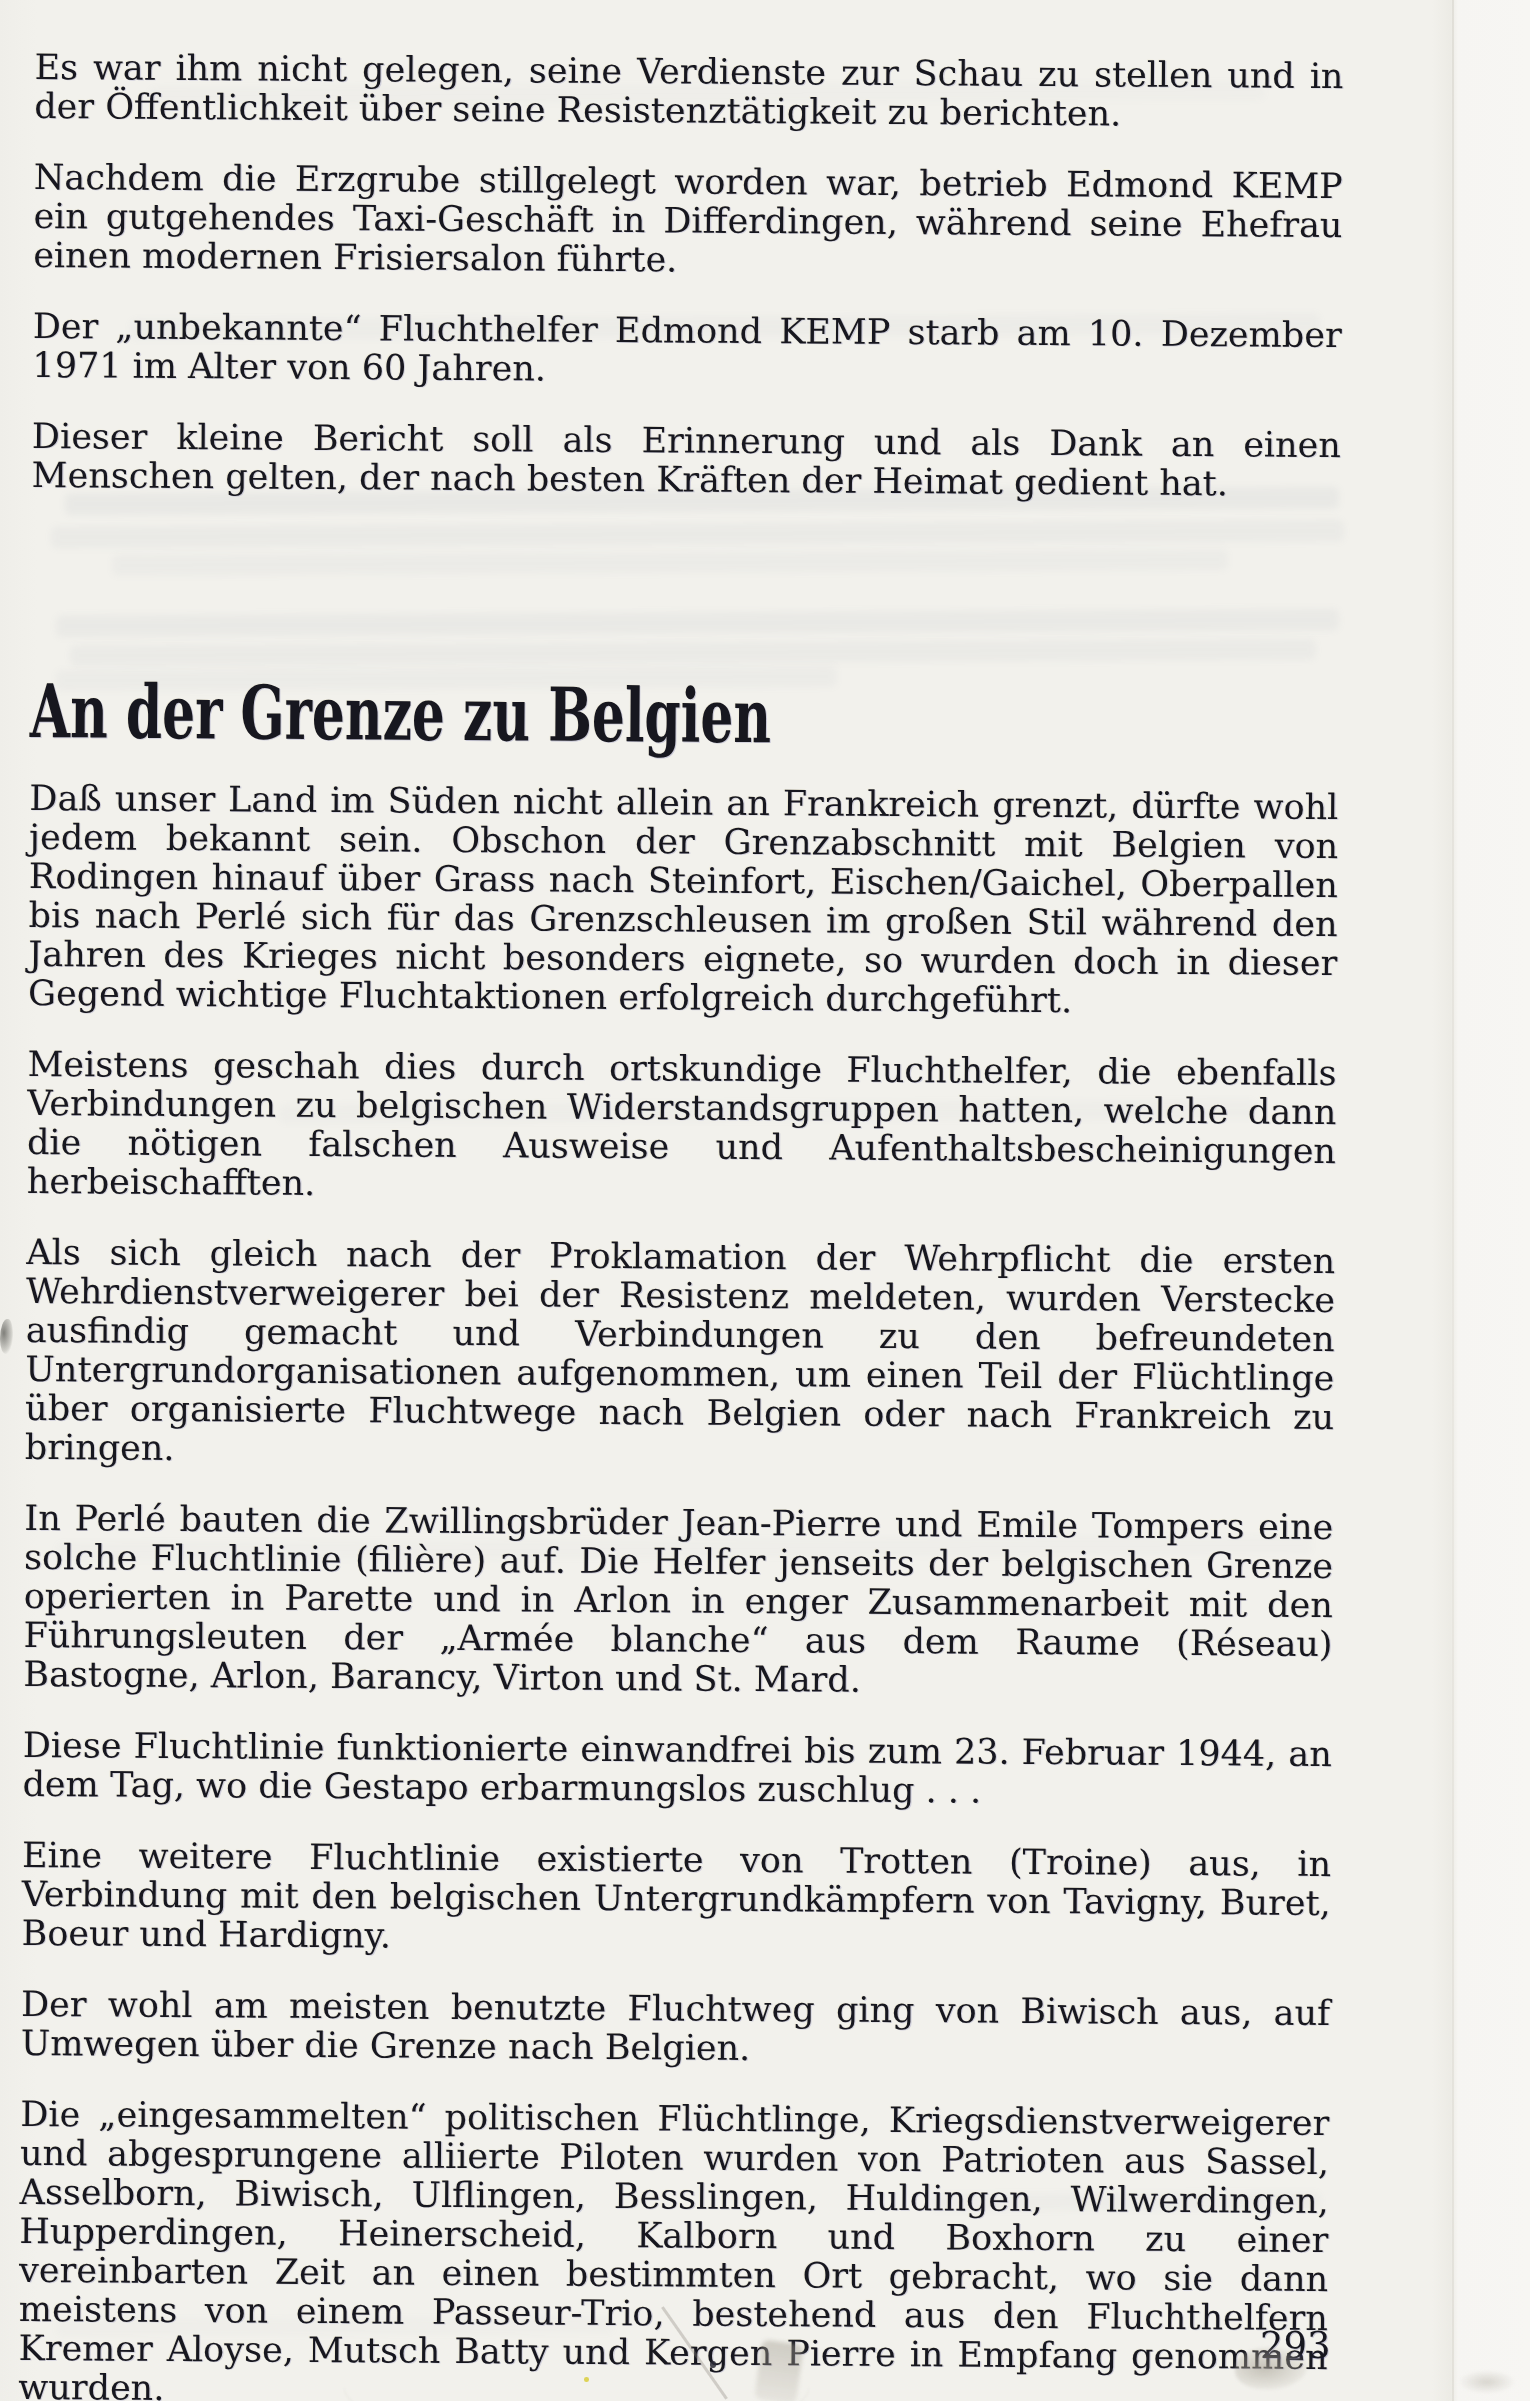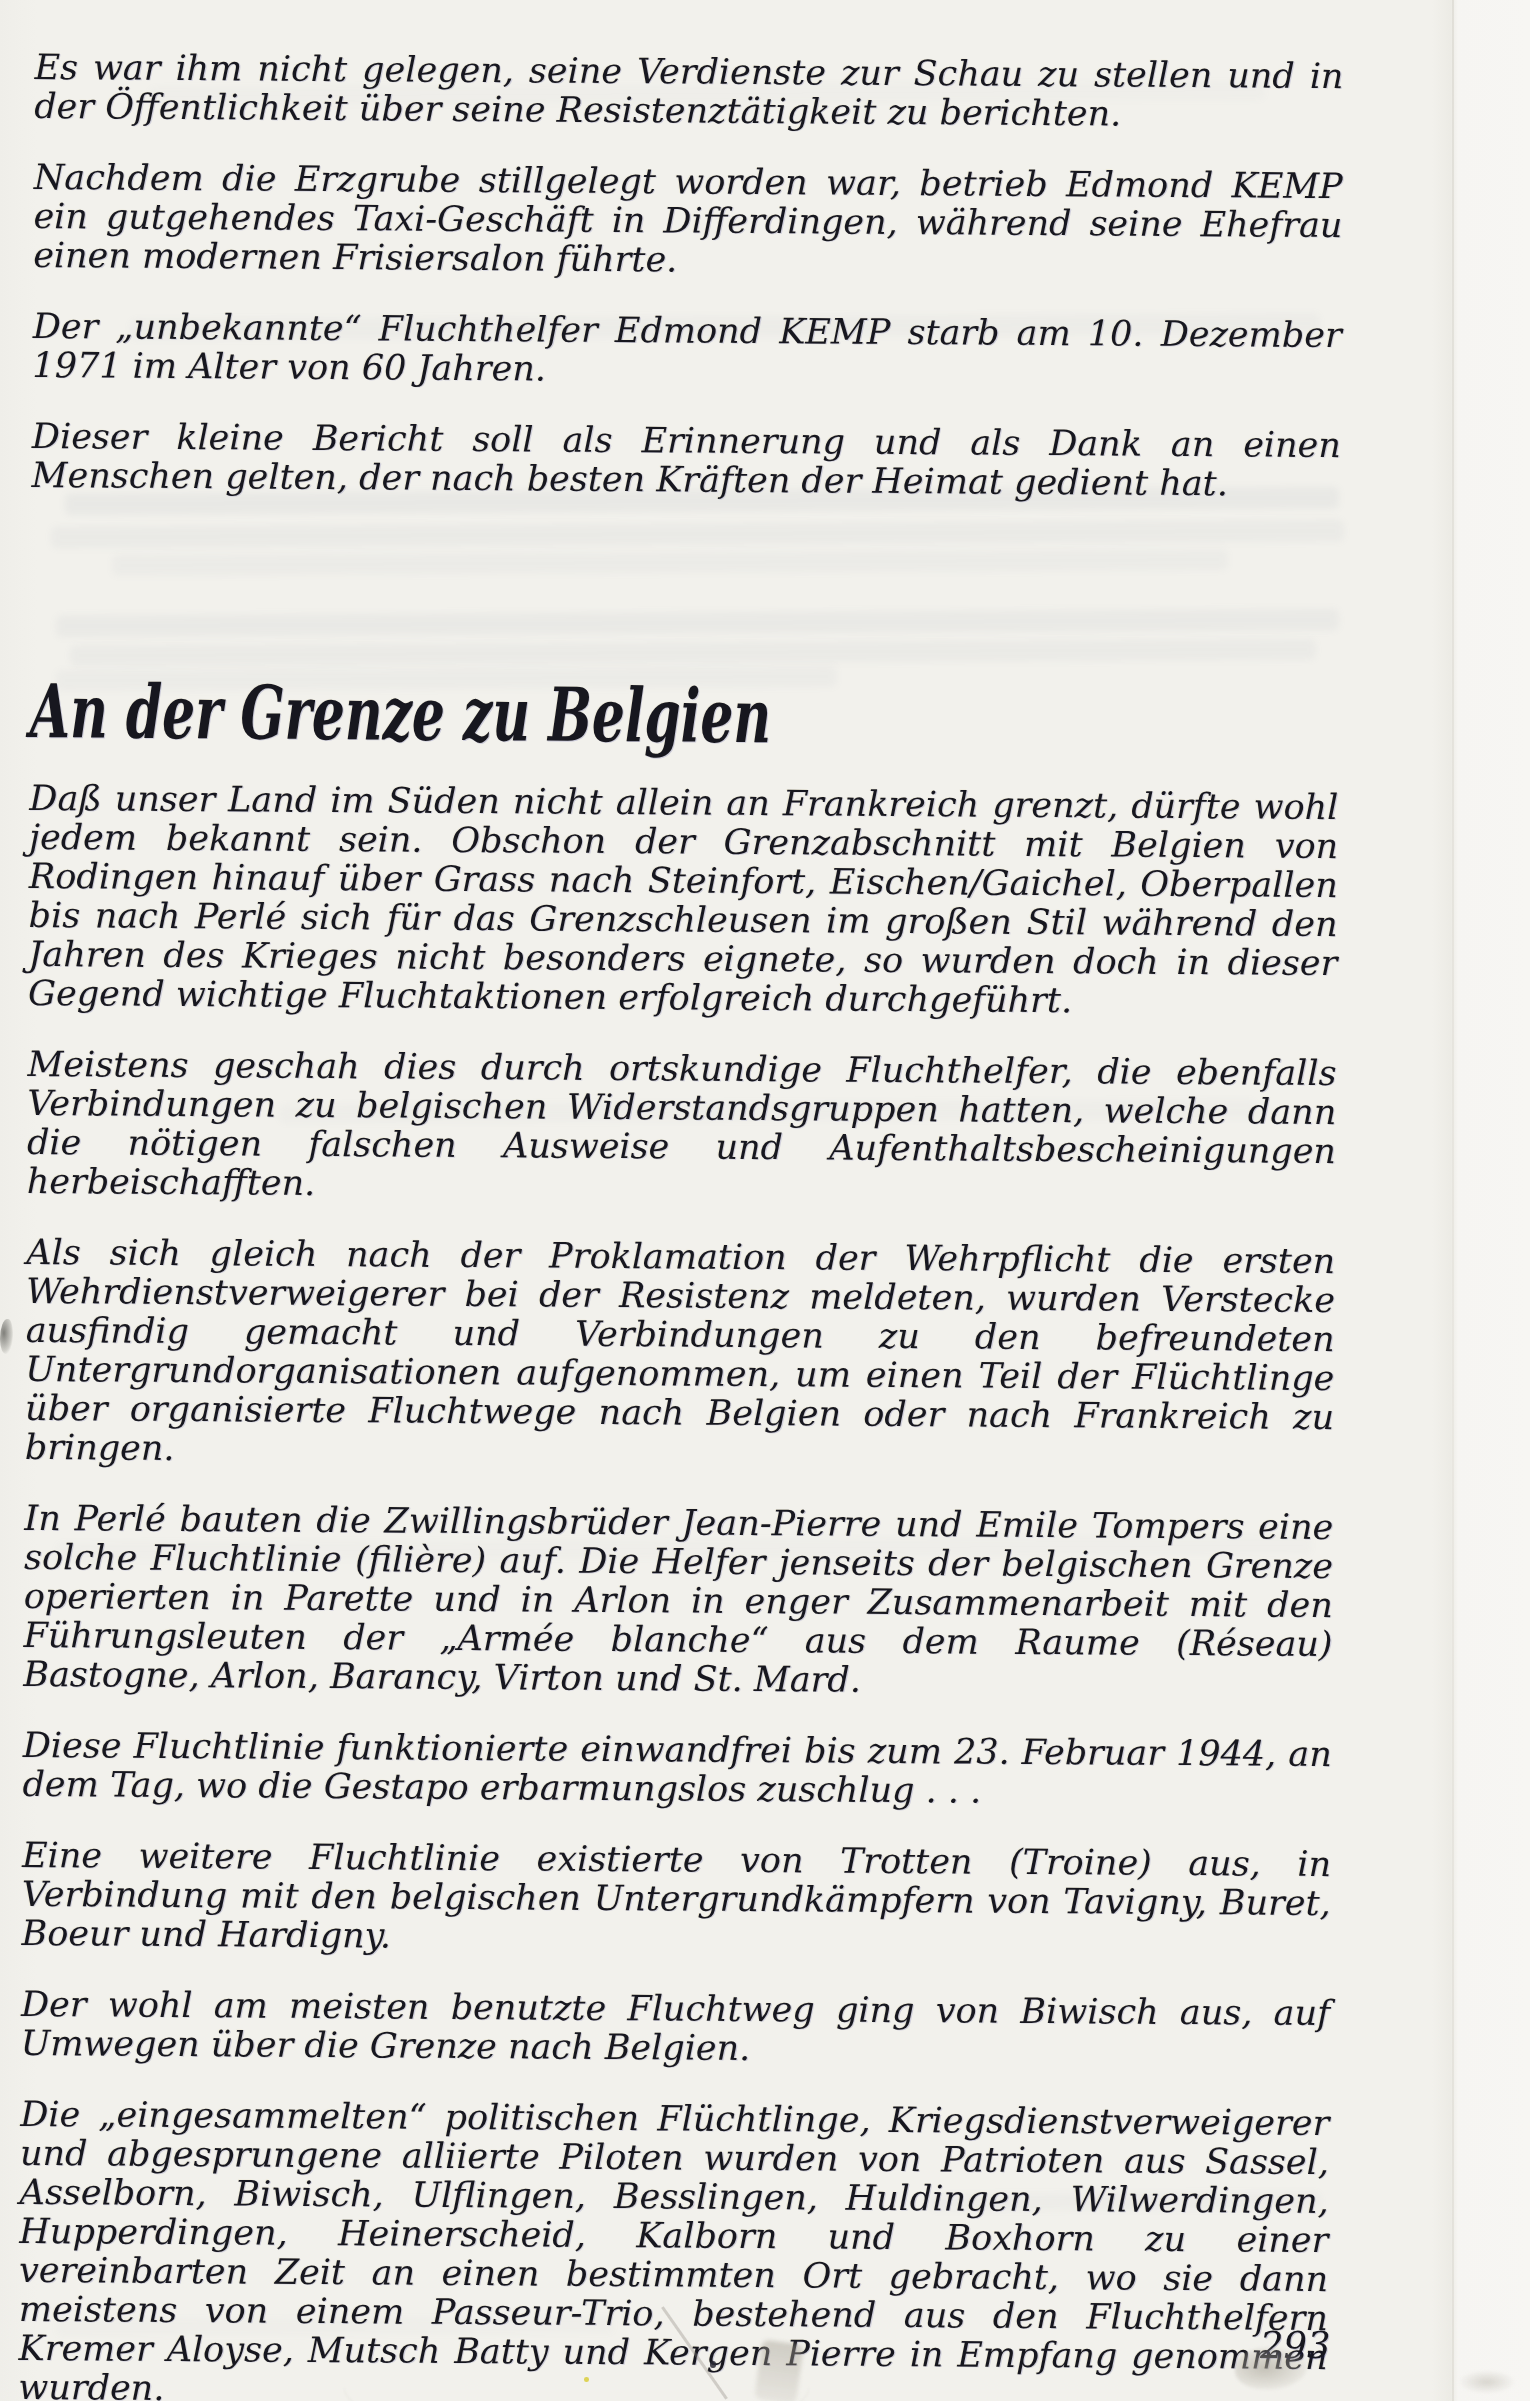--- a/index.html
+++ b/index.html
@@ -3,21 +3,20 @@
 <meta charset="utf-8">
 <style>
   html,body{margin:0;padding:0;background:#e9e8e3;}
   .page{
     position:relative;
     width:1530px;height:2401px;
     background:linear-gradient(90deg,#efeee9 0px,#f2f1ec 37px,#f2f1ec 1432px,#ecebe5 1451px,#f6f5f2 1458px,#f7f6f3 100%);
     overflow:hidden;
     font-family:"DejaVu Serif", serif;
     color:#17171f;
-    font-style:italic;
   }
   
   .content{
     position:absolute;left:35px;top:0;width:1309px;
     padding-top:48px;
     transform:rotate(0.4deg);
     transform-origin:0 0;
   }
   p.para{
     margin:0 0 32px 0;

